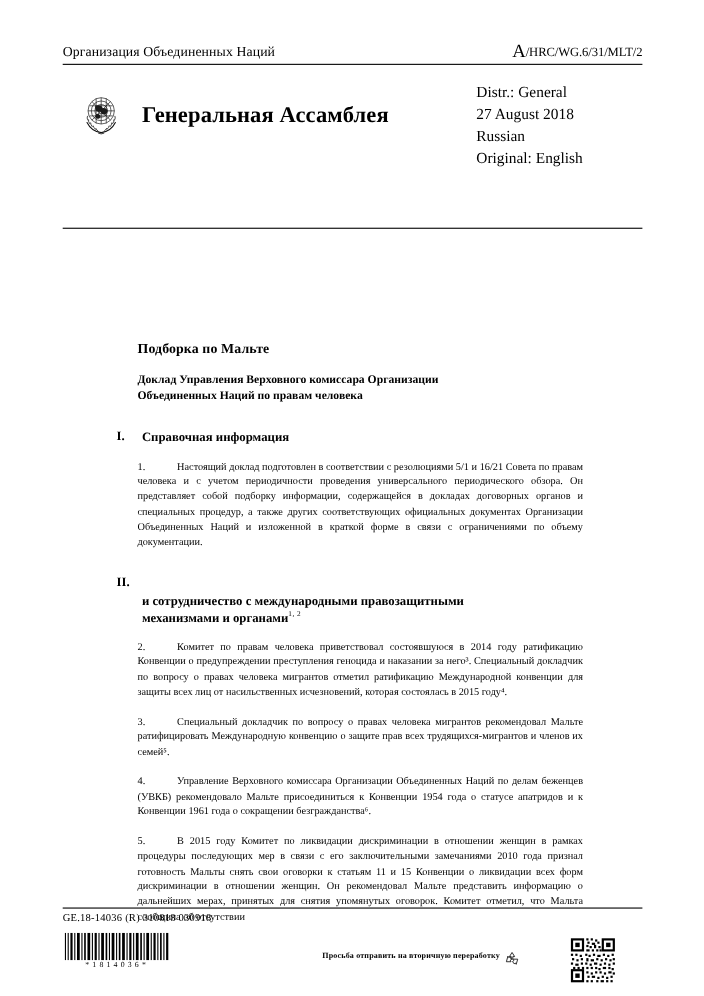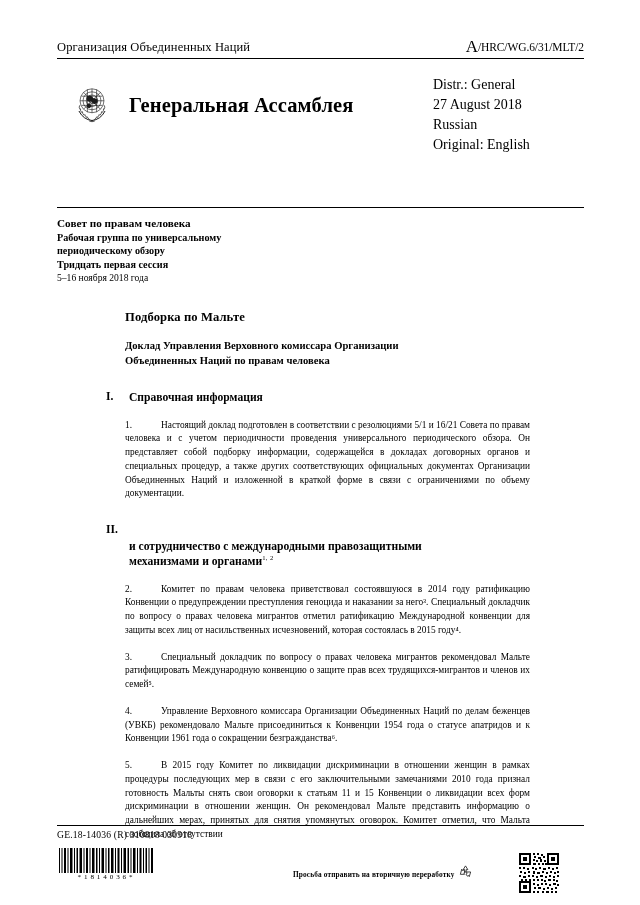--- a/index.html
+++ b/index.html
@@ -195,21 +195,21 @@
     letter-spacing: 2.9px;
     margin-top: 0px;
     white-space: nowrap;
     text-align: center;
   }
   .recycle-line {
     position: absolute;
     left: 293px;
     top: 864px;
     display: flex;
-    align-items: flex-end;
+    align-items: flex-start;
     font-family: Liberation Serif, serif;
   }
   .recycle-text {
     font-size: 7.3px;
     font-weight: bold;
     letter-spacing: 0.15px;
   }
   .recycle-icon {
     margin-left: 4px;
     width: 15px; height: 15px;
@@ -279,27 +279,20 @@
         <div>Distr.: General</div>
         <div>27 August 2018</div>
         <div>Russian</div>
         <div>Original: English</div>
       </div>
     </div>
   </div>
 
   <div class="mid-rule"></div>
 
-  <div class="session">
-    <div class="t0">Совет по правам человека</div>
-    <div class="b">Рабочая группа по универсальному</div>
-    <div class="b">периодическому обзору</div>
-    <div class="b">Тридцать первая сессия</div>
-    <div class="n">5–16 ноября 2018 года</div>
-  </div>
 
   <div class="body-col">
 
     <div class="rep-title">Подборка по Мальте</div>
 
     <div class="rep-subtitle">
       <div>Доклад Управления Верховного комиссара Организации</div>
       <div>Объединенных Наций по правам человека</div>
     </div>
 

